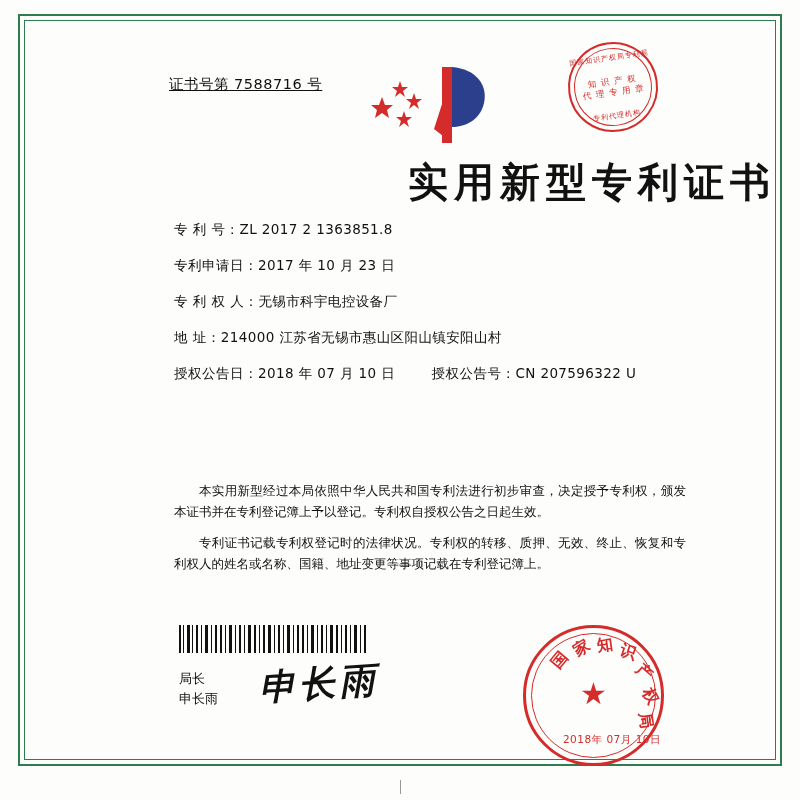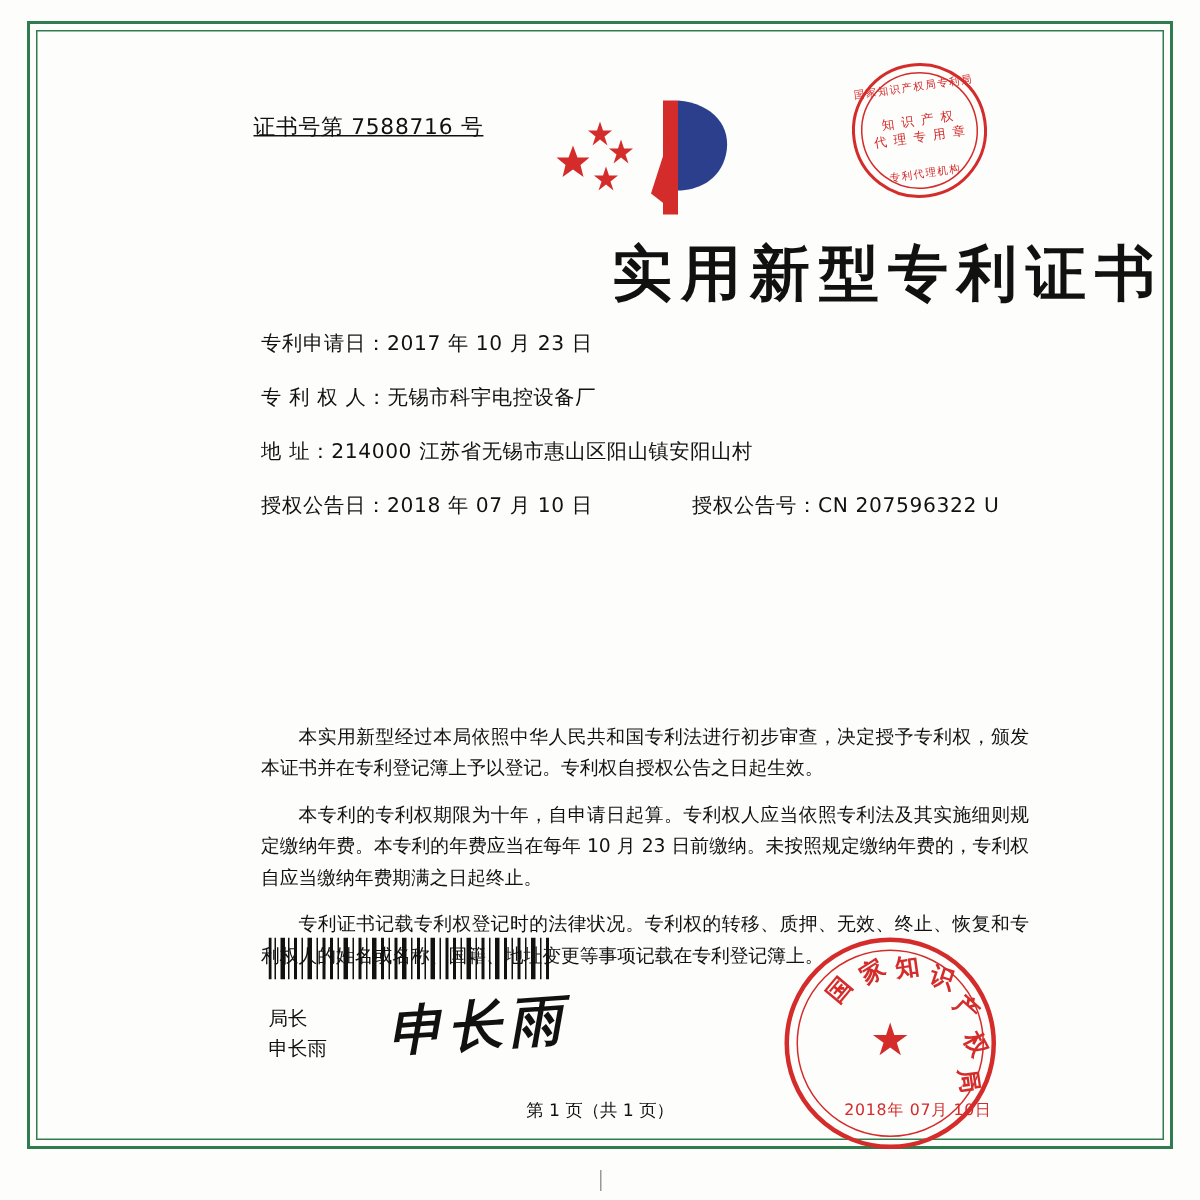--- a/index.html
+++ b/index.html
@@ -140,21 +140,21 @@
   .field-label {
     display: inline-block;
     letter-spacing: 0.5px;
   }
   .field-value {
     display: inline-block;
     letter-spacing: 0.4px;
   }
   .field-row.two-col .col2 {
     display: inline-block;
-    margin-left: 62px;
+    margin-left: 32px;
   }
 
   .body-text {
     position: absolute;
     left: 150px;
     right: 90px;
     top: 460px;
     font-size: 12.5px;
     line-height: 21px;
     color: #111;
@@ -288,39 +288,41 @@
         <div>知 识 产 权</div>
         <div>代 理 专 用 章</div>
       </div>
       <div class="st-bot">专利代理机构</div>
     </div>
 
     <div class="doc-title">实用新型专利证书</div>
 
     <div class="fields">
       <div class="field-row">
+        <span class="field-label">专 利 号：</span><span class="field-value">ZL 2017 2 1363851.8</span>
+      </div>
+      <div class="field-row">
         <span class="field-label">专利申请日：</span><span class="field-value">2017 年 10 月 23 日</span>
       </div>
       <div class="field-row">
         <span class="field-label">专 利 权 人：</span><span class="field-value">无锡市科宇电控设备厂</span>
       </div>
       <div class="field-row">
         <span class="field-label">地 址：</span><span class="field-value">214000 江苏省无锡市惠山区阳山镇安阳山村</span>
       </div>
       <div class="field-row two-col">
         <span class="field-label">授权公告日：</span><span class="field-value">2018 年 07 月 10 日</span>
         <span class="col2">
           <span class="field-label">授权公告号：</span><span class="field-value">CN 207596322 U</span>
         </span>
       </div>
     </div>
 
     <div class="body-text">
       <p>本实用新型经过本局依照中华人民共和国专利法进行初步审查，决定授予专利权，颁发本证书并在专利登记簿上予以登记。专利权自授权公告之日起生效。</p>
-      <p>本专利的专利权期限为十年，自申请日起算。专利权人应当依照专利法及其实施细则规定缴纳年费。本专利的年费应当在每年 10 月 23 日前缴纳。未按照规定缴纳年费的，专利权自应当缴纳年费期满之日起终止。</p>
       <p>专利证书记载专利权登记时的法律状况。专利权的转移、质押、无效、终止、恢复和专利权人的姓名或名称、国籍、地址变更等事项记载在专利登记簿上。</p>
     </div>
 
     <div class="barcode">
       <svg width="190" height="28" viewBox="0 0 190 28" xmlns="http://www.w3.org/2000/svg">
         <g fill="#111">
           <rect x="0" y="0" width="2" height="28"></rect>
             <rect x="4" y="0" width="1" height="28"></rect>
           <rect x="8" y="0" width="3" height="28"></rect>
             <rect x="13" y="0" width="1" height="28"></rect>
@@ -379,15 +381,14 @@
       <div class="seal-char" style="left:92px; top:14px; transform:rotate(18deg);">识</div>
       <div class="seal-char" style="left:108px; top:34px; transform:rotate(42deg);">产</div>
       <div class="seal-char" style="left:114px; top:58px; transform:rotate(62deg);">权</div>
       <div class="seal-char" style="left:109px; top:82px; transform:rotate(82deg);">局</div>
       <div class="seal-star">★</div>
       <div class="seal-date">2018年 07月 10日</div>
     </div>
 
   </div>
 
-  <div class="page-footer">第 1 页（共 1 页）</div>
   <div class="crop-mark"></div>
 </div>
 
 </body></html>

